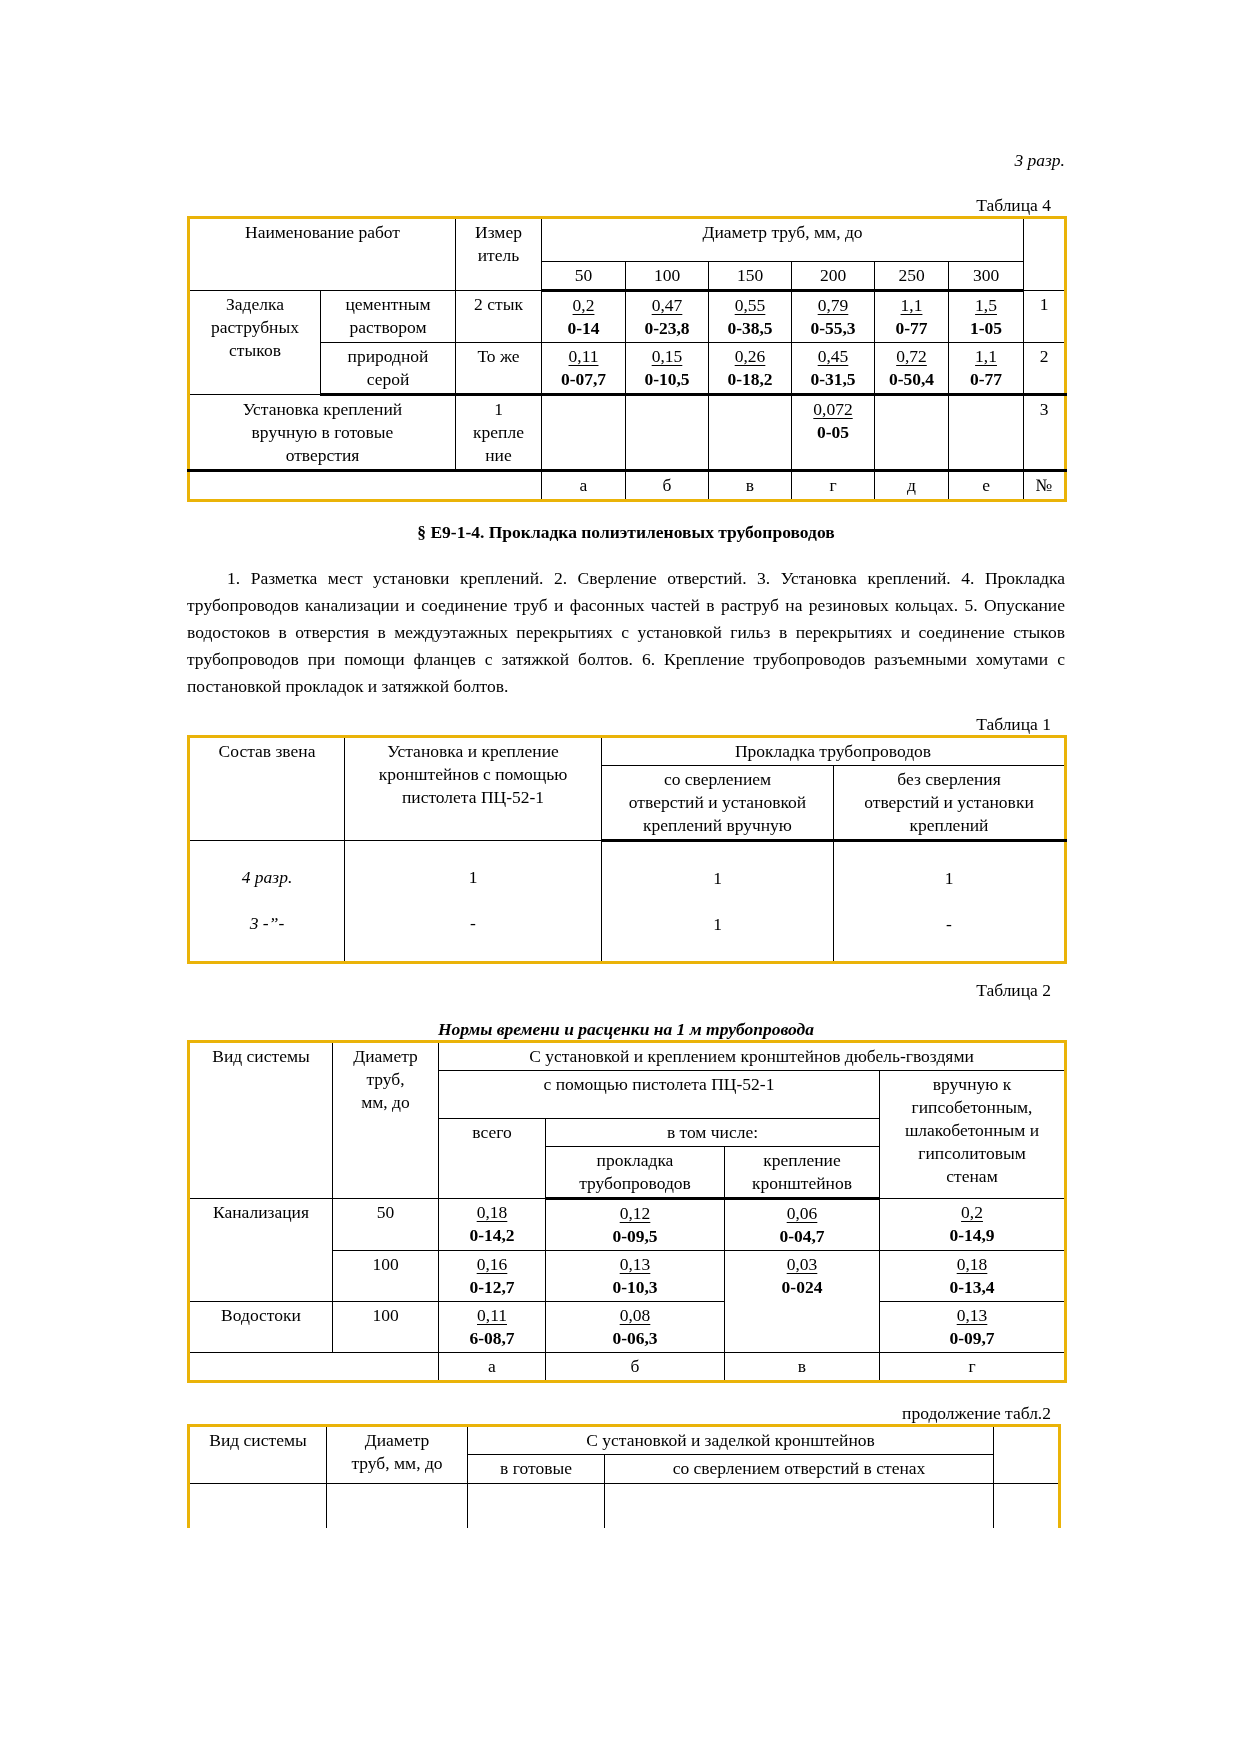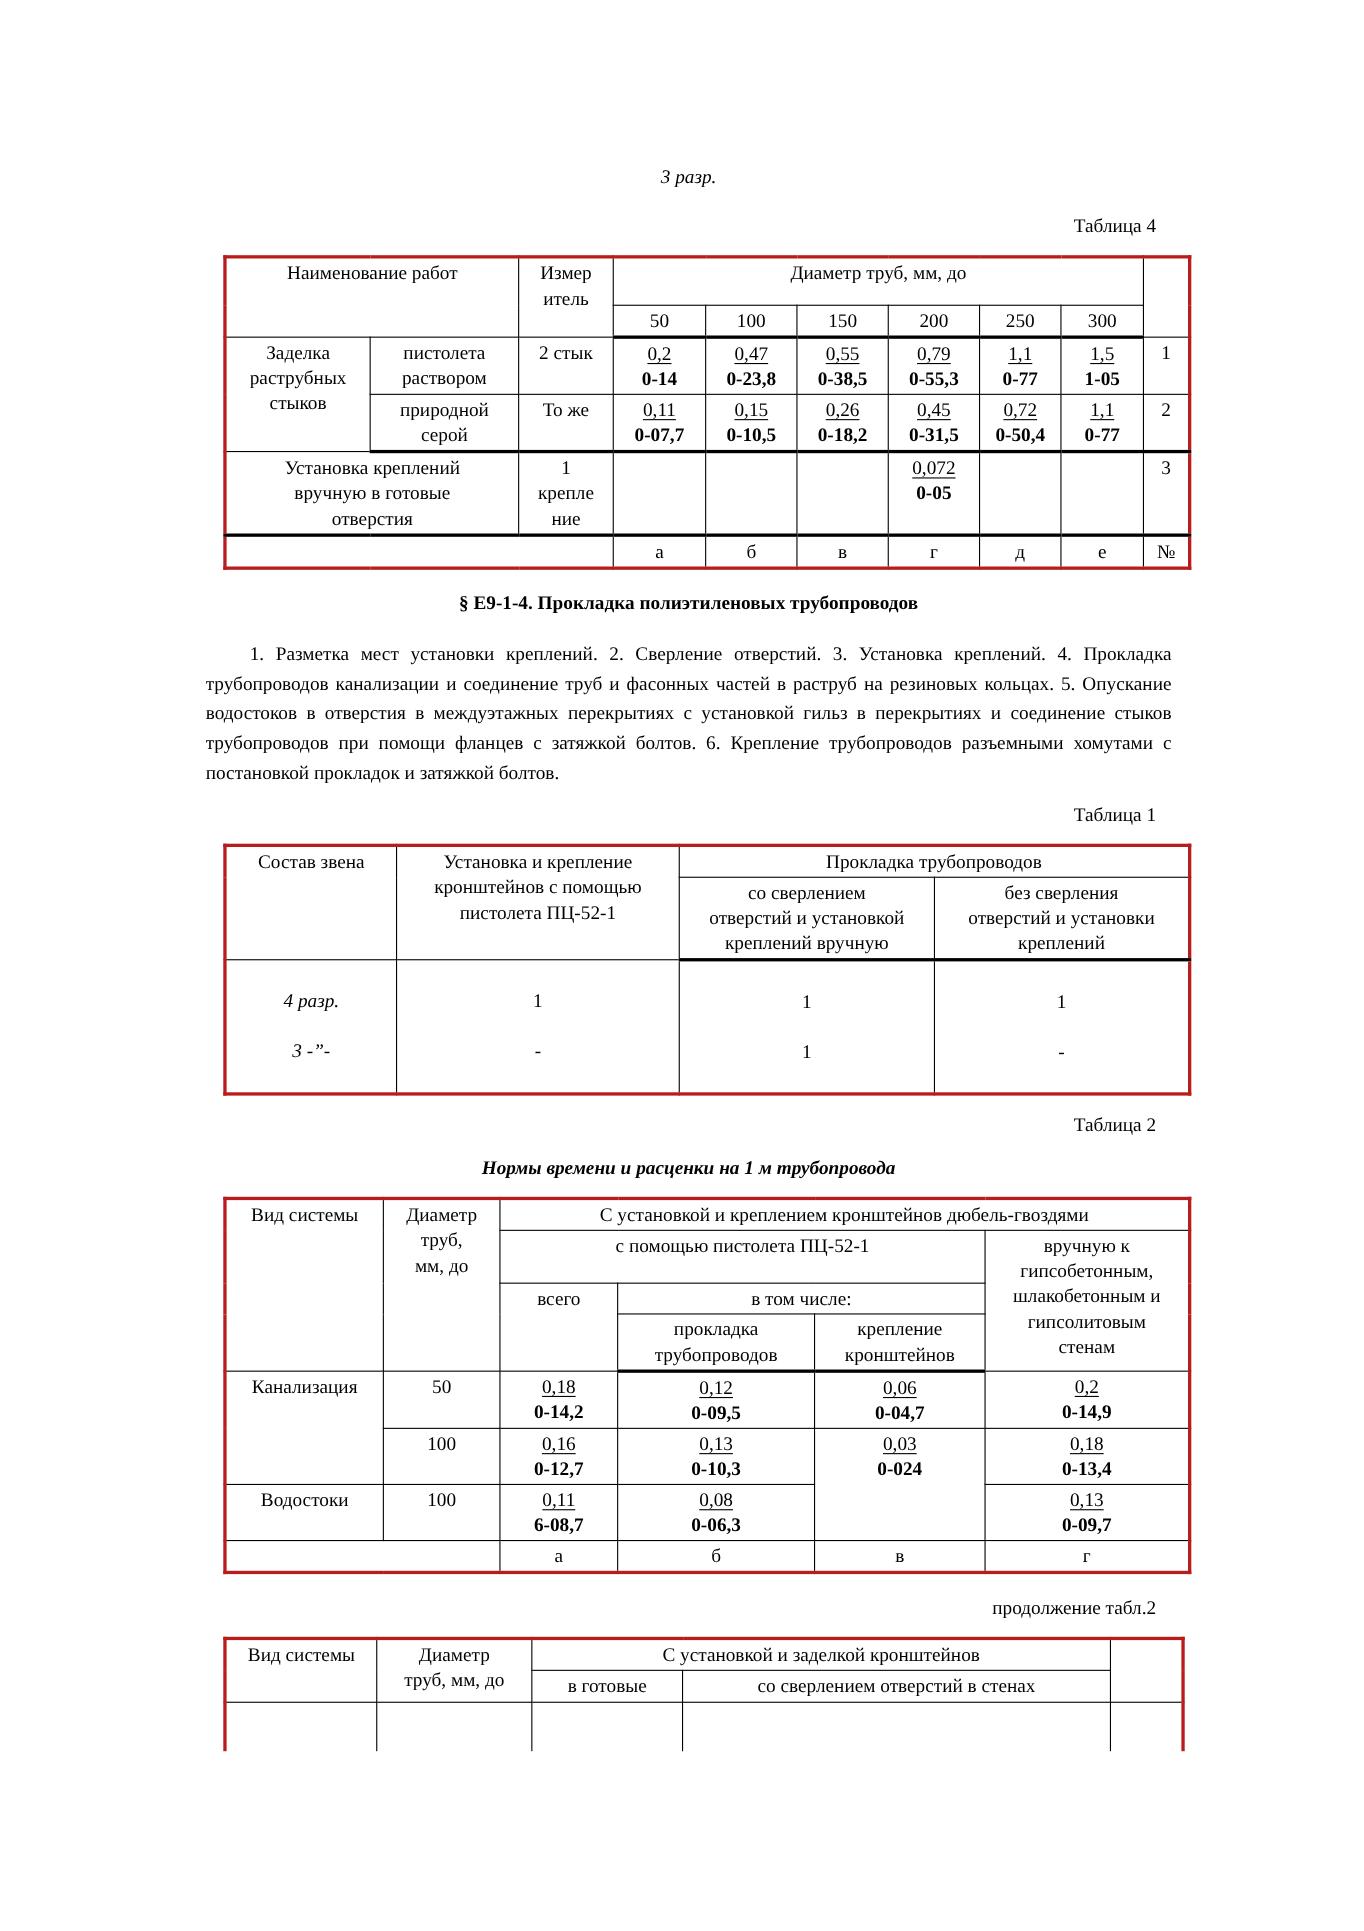--- a/index.html
+++ b/index.html
@@ -5,33 +5,33 @@
   * { box-sizing: border-box; margin: 0; padding: 0; }
   html, body { background: #ffffff; }
   body {
     width: 1240px; height: 1755px;
     font-family: "Liberation Serif", "DejaVu Serif", serif;
     font-size: 17.5px; color: #000; overflow: hidden; position: relative;
   }
   .content { padding: 150px 175px 0 187px; }  
   .c   { text-align: center; }
   .r   { text-align: right; padding-right: 14px; }
-  .it  { font-style: italic; }
+  .it  { font-style: italic; text-align: right; }
   .bold{ font-weight: bold; }
   .mt20{ margin-top: 20px; } .mt24{ margin-top: 24px; }
   .mt28{ margin-top: 28px; } .mt30{ margin-top: 30px; }
   .mt14{ margin-top: 14px; } .mt12{ margin-top: 12px; } .mt16{ margin-top: 16px; }
   .mt18{ margin-top: 18px; font-style: italic; }
   .para {
     margin-top: 22px; text-align: justify; text-indent: 40px;
     line-height: 27px;
   }
   table.t {
     border-collapse: collapse; table-layout: fixed;
-    border: 3px solid #b91c1c; margin: 16px;
+    border: 3px solid #eab308; margin: 0;
   }
   table.t td {
     border: 1.5px solid #000;
     text-align: center; vertical-align: top;
     padding: 2px 4px; line-height: 23px; white-space: pre-line;
   }
   td.left { text-align: left; padding-left: 8px; }
   .val { vertical-align: middle; }
   .val div:first-child { text-decoration: underline; text-underline-offset: 3px; }
   .val div:nth-child(2) { font-weight: bold; }
@@ -90,21 +90,21 @@
       <td class="vm">100</td>
       <td class="vm">150</td>
       <td class="vm">200</td>
       <td class="vm">250</td>
       <td class="vm">300</td>
     </tr>
     <tr class="d">
       <td class="left" rowspan="2">Заделка
 раструбных
 стыков</td>
-      <td>пистолета
+      <td>цементным
 раствором</td>
       <td>2 стык</td>
       <td class="val"><div>0,2</div><div>0-14</div></td>
       <td class="val"><div>0,47</div><div>0-23,8</div></td>
       <td class="val"><div>0,55</div><div>0-38,5</div></td>
       <td class="val"><div>0,79</div><div>0-55,3</div></td>
       <td class="val"><div>1,1</div><div>0-77</div></td>
       <td class="val"><div>1,5</div><div>1-05</div></td>
       <td>1</td>
     </tr>

